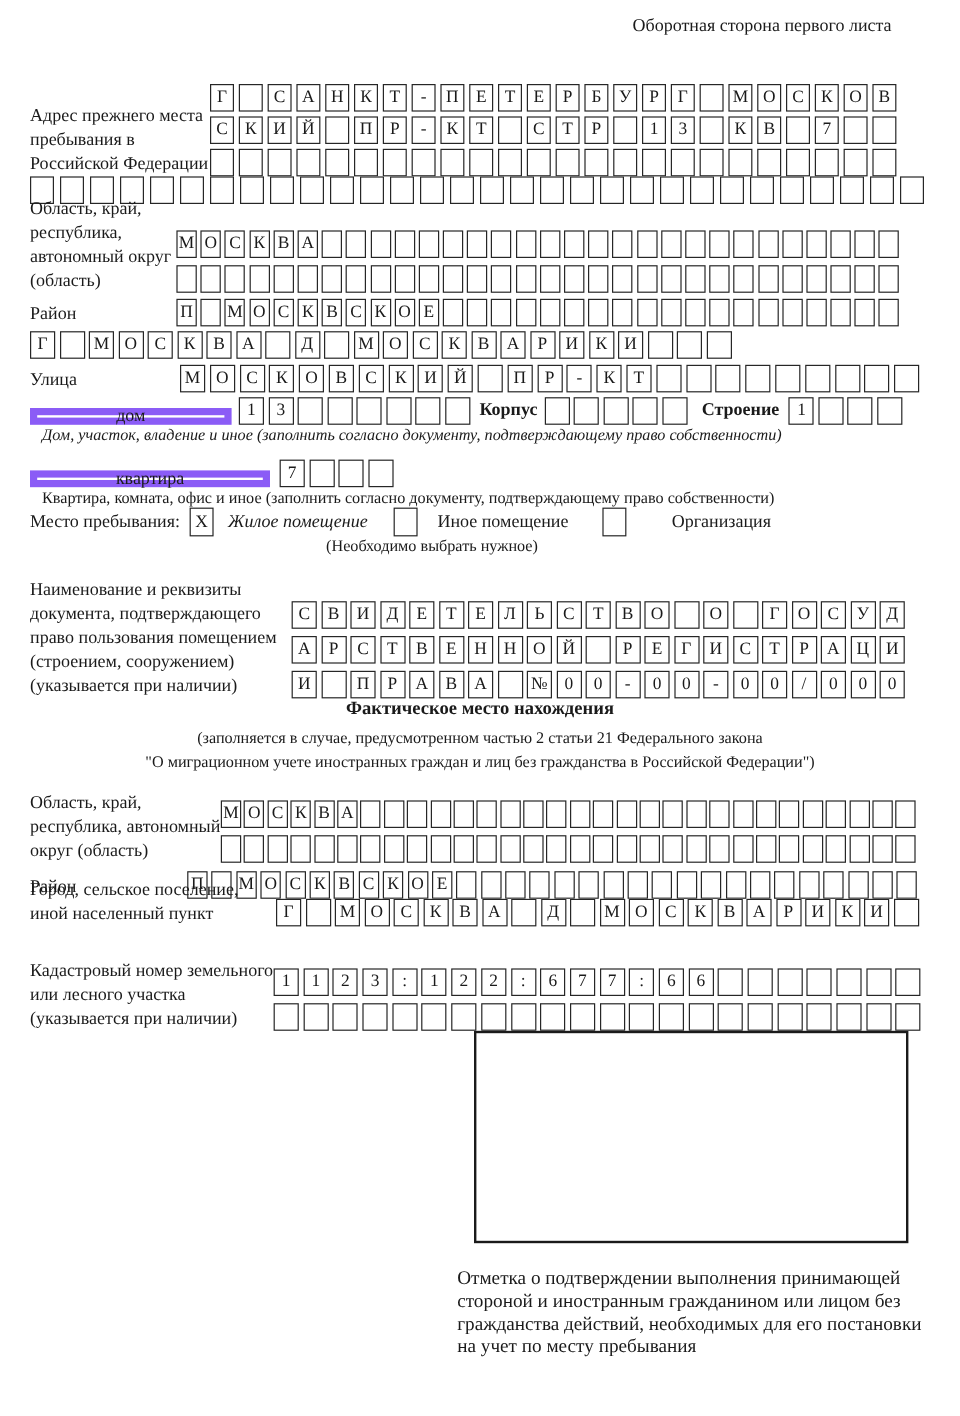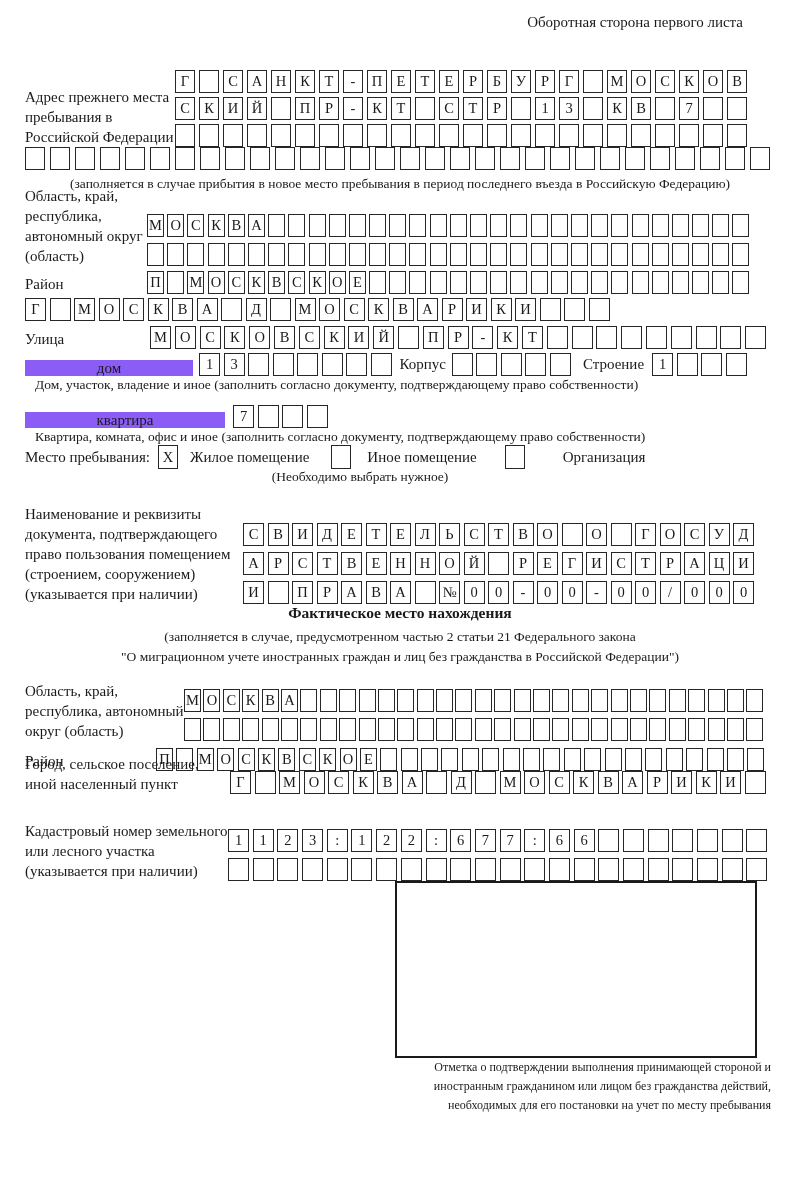--- a/index.html
+++ b/index.html
@@ -27,34 +27,34 @@
   .col{display:flex;flex-direction:column;}
   .rg4{row-gap:4px}.rg6{row-gap:6px}
 
   .h85{height:85px}.h74{height:74px}.h28{height:28px}.h27{height:27px}
   .h32{height:32px}.h23o{height:23px}.h70{height:70px}.h30{height:30px}
   .h116{height:116px}.h87{height:87px}
 
   .lw150{width:150px}.lw122{width:122px}.lw155{width:155px}.lw125{width:125px}
   .lw218{width:218px}.lw159{width:159px}.lw131{width:131px}.lw205{width:205px}.lw203{width:203px}
 
-  .bigbox{height:14px;border:8px solid #8b5cf6;box-sizing:border-box;
+  .bigbox{height:14px;border:6px solid #8b5cf6;box-sizing:border-box;
           display:flex;align-items:center;justify-content:center;font-size:15px;flex:none;}
   .dom-box{width:168px;margin-right:6px;}
   .kv-box{width:200px;margin-right:8px;}
-  .inline-lbl{font-size:15px;line-height:23px;flex:none;}
+  .inline-lbl{font-size:15px;line-height:23px;flex:none;font-weight:bold;}
 
   .chk{width:20px;height:24px;border:1.8px solid #262626;box-sizing:border-box;
        display:flex;align-items:center;justify-content:center;font-size:14.5px;flex:none;}
   .stay-row{display:flex;align-items:center;height:22px;font-size:15px;}
 
   .mark-box{width:362px;height:177px;border:2px solid #1a1a1a;box-sizing:border-box;margin-left:370px;}
-  .mark-caption{width:390px;margin-left:356px;margin-top:0;text-align:right;
-                font-size:12px;line-height:19px;}
-  .note-house{height:20px;padding-left:10px;}
+  .mark-caption{width:390px;margin-left:356px;margin-top:20px;text-align:left;
+                font-size:16px;line-height:19px;}
+  .note-house{height:20px;padding-left:10px;font-style:italic;}
   .note-apt{height:18px;padding-left:10px;}
   .stay-note{height:20px;margin-left:215px;width:240px;text-align:center;}
   .mt5{margin-top:5px}
   .cad-rows{margin-top:26px}
   .title1{height:23px}.title2{height:24px}
   .fnote1{height:20px}.fnote2{height:23px}
 </style>
 </head>
 <body>
 
@@ -171,21 +171,20 @@
         <span class="cell"></span>
         <span class="cell"></span>
         <span class="cell"></span>
         <span class="cell"></span>
         <span class="cell"></span>
         <span class="cell"></span>
         <span class="cell"></span>
         <span class="cell"></span>
         <span class="cell"></span>
       </div>
-    <div class="note center mt5">(заполняется в случае прибытия в новое место пребывания в период последнего въезда в Российскую Федерацию)</div>
   </section>
 
 
   <div class="frow h74">
     <div class="label lw122">Область, край, республика, автономный округ (область)</div>
     <div class="col rg6">
       <div class="strip w17 g32">
           <span class="cell">М</span>
           <span class="cell">О</span>
           <span class="cell">С</span>
@@ -385,21 +384,21 @@
         <span class="cell"></span>
         <span class="cell"></span>
         <span class="cell"></span>
       </div>
   </div>
   <div class="note note-apt">Квартира, комната, офис и иное (заполнить согласно документу, подтверждающему право собственности)</div>
 
   <div class="stay-row">
     <span>Место пребывания:</span>
     <span class="chk" style="margin-left:8px;">X</span>
-    <span style="margin-left:12px;">Жилое помещение</span>
+    <span style="margin-left:12px;font-style:italic;">Жилое помещение</span>
     <span class="chk" style="margin-left:22px;"></span>
     <span style="margin-left:16px;">Иное помещение</span>
     <span class="chk" style="margin-left:28px;"></span>
     <span style="margin-left:38px;">Организация</span>
   </div>
   <div class="note stay-note">(Необходимо выбрать нужное)</div>
 
   <div class="frow h116">
     <div class="label lw218">Наименование и реквизиты документа, подтверждающего право пользования помещением (строением, сооружением) (указывается при наличии)</div>
     <div class="col rg6">

